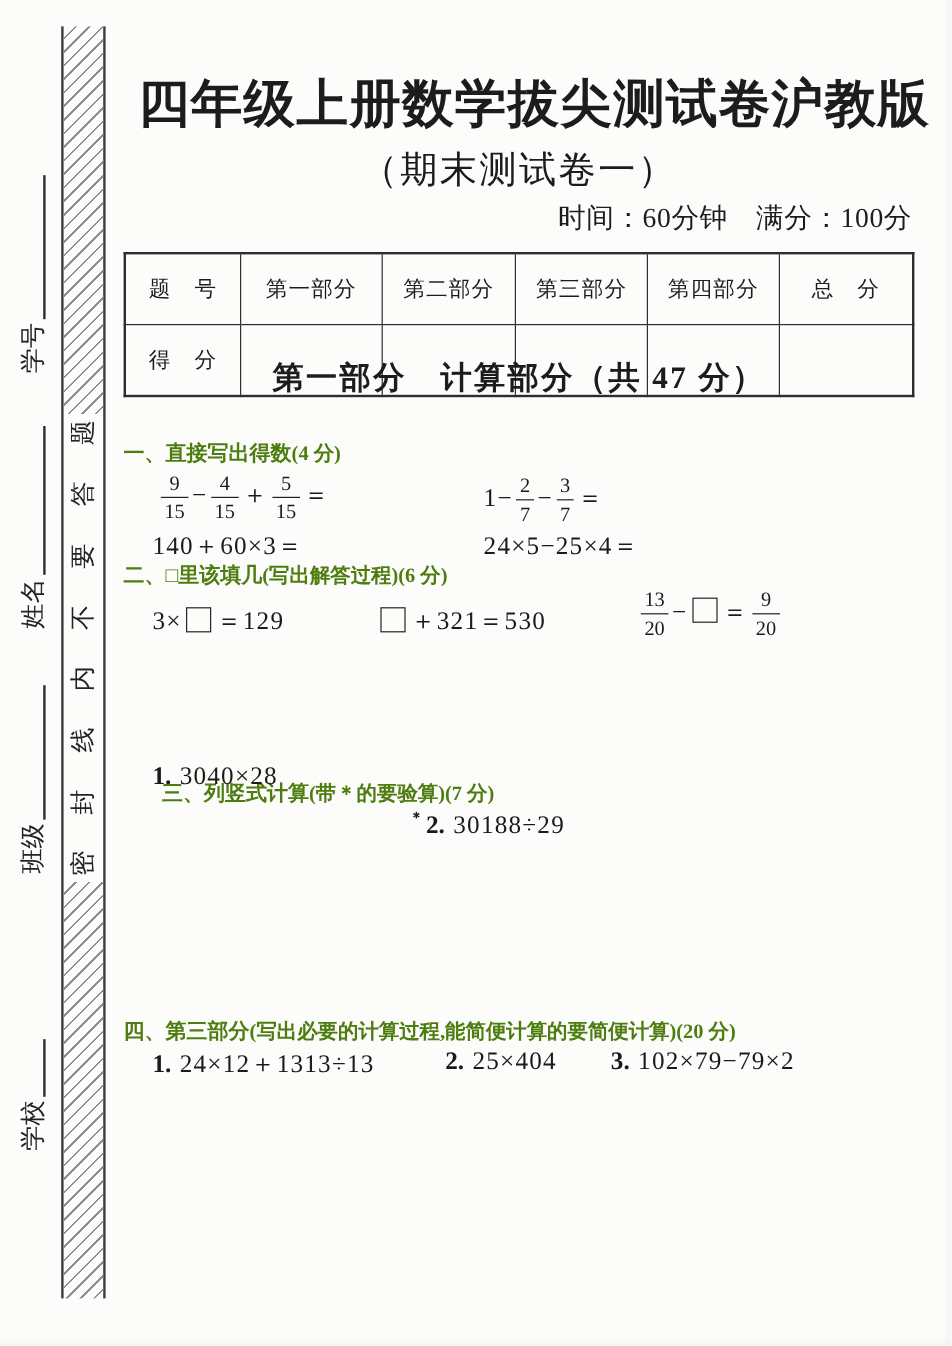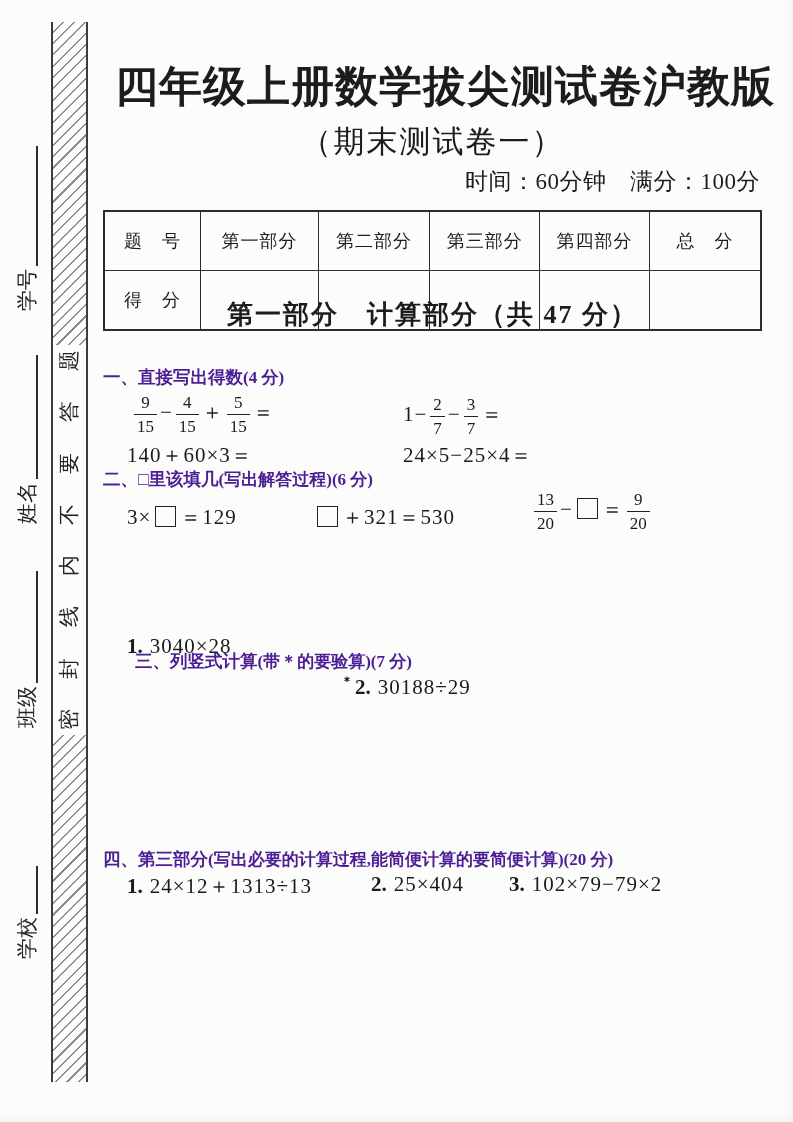--- a/index.html
+++ b/index.html
@@ -36,21 +36,21 @@
 
   table.score{position:absolute;top:210px;left:0;width:659px;border-collapse:collapse;
               table-layout:fixed;border:2.5px solid #2d2d2d;}
   table.score td{border:1.6px solid #2d2d2d;text-align:center;font-size:18px;
                  height:36px;padding:11px;letter-spacing:1px;}
 
   .section-heading{position:absolute;top:297px;left:0;width:100%;text-align:center;
                    font-size:26px;font-weight:700;letter-spacing:2px;white-space:nowrap;}
 
   .q-heading{position:absolute;left:0;font-family:"Liberation Sans",sans-serif;
-             font-weight:700;font-size:17.5px;white-space:nowrap;color:#4c1d95;}
+             font-weight:700;font-size:17.5px;white-space:nowrap;color:#4d7c0f;}
   .q-heading .note{font-family:"Liberation Serif",serif;font-size:17px;font-weight:700;}
   #q1-heading{top:365px;} #q2-heading{top:467px;} #q3-heading{top:649px;margin-left:32px;} #q4-heading{top:847px;}
 
   .mline{position:absolute;font-size:21px;white-space:nowrap;color:#1a1a1a;}
   .mline .mtext{letter-spacing:1px;}
   .mline .mbold{font-weight:700;margin-right:7px;}
   .mline .mstar{font-size:12px;vertical-align:9px;margin-right:2px;font-weight:700;}
   .mbox{display:inline-block;width:19px;height:19px;border:1.8px solid #242424;
         vertical-align:-3px;margin:0 4px;background:#fcfcfb;}
   .frac{display:inline-flex;flex-direction:column;align-items:center;vertical-align:middle;

